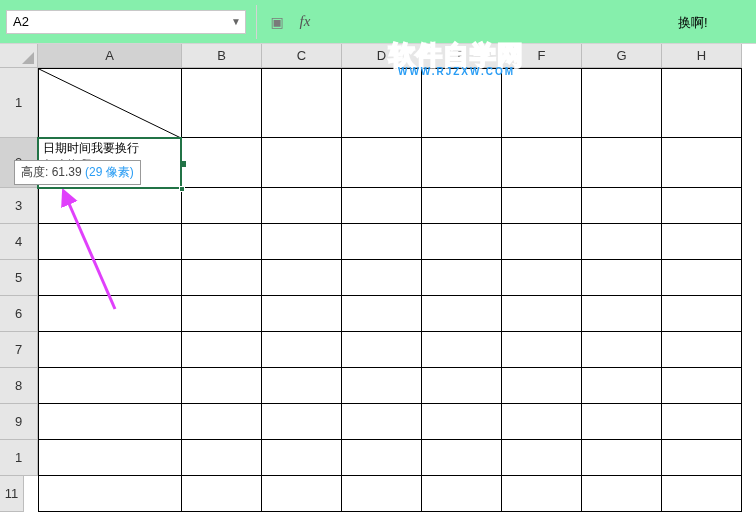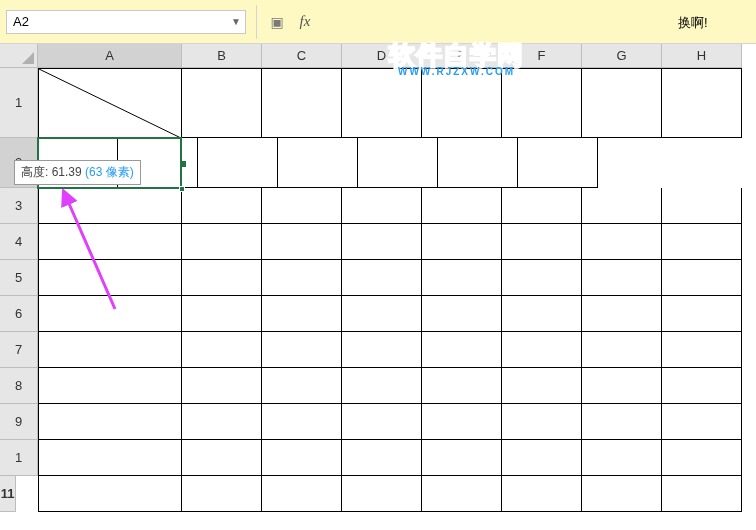--- a/index.html
+++ b/index.html
@@ -9,21 +9,21 @@
       background: #fff;
       width: 756px;
       height: 530px;
       overflow: hidden;
       position: relative;
     }
     
     
     .top-bar {
       height: 44px;
-      background: #fef9c3;
+      background: #86efac;
       display: flex;
       align-items: center;
       padding: 4px 6px;
       gap: 10px;
       border-bottom: 1px solid #d4d4d4;
     }
     
     .name-box-wrap {
       display: flex;
       align-items: center;
@@ -314,38 +314,42 @@
       <div class="row-header" style="width: 38px; height: 70px;">1</div>
       <div class="row-header active" style="width: 38px; height: 50px;">2</div>
       <div class="row-header" style="width: 38px; height: 36px;">3</div>
       <div class="row-header" style="width: 38px; height: 36px;">4</div>
       <div class="row-header" style="width: 38px; height: 36px;">5</div>
       <div class="row-header" style="width: 38px; height: 36px;">6</div>
       <div class="row-header" style="width: 38px; height: 36px;">7</div>
       <div class="row-header" style="width: 38px; height: 36px;">8</div>
       <div class="row-header" style="width: 38px; height: 36px;">9</div>
       <div class="row-header" style="width: 38px; height: 36px;">1</div>
-      <div class="row-header" style="width: 16px; height: 36px; font-weight: bold;">11</div>
+      <div class="row-header" style="width: 24px; height: 36px;">11</div>
     </div>
   <div class="cells" id="cells">
       <div class="row">
         <div class="cell" style="width: 144px; height: 70px;">
           <svg class="diag-line" width="144" height="70">
             <line x1="0" y1="0" x2="144" y2="70" stroke="#000" stroke-width="1"></line>
           </svg>
         </div>
         <div class="cell" style="width: 80px; height: 70px;"></div>
         <div class="cell" style="width: 80px; height: 70px;"></div>
         <div class="cell" style="width: 80px; height: 70px;"></div>
         <div class="cell" style="width: 80px; height: 70px;"></div>
         <div class="cell" style="width: 80px; height: 70px;"></div>
         <div class="cell" style="width: 80px; height: 70px;"></div>
         <div class="cell" style="width: 80px; height: 70px;"></div>
       </div>
       <div class="row">
+        <div class="cell" style="width: 144px; height: 50px;">
+          <div>日期时间我要换行</div>
+          <div>怎么换啊！</div>
+        </div>
         <div class="cell" style="width: 80px; height: 50px;"></div>
         <div class="cell" style="width: 80px; height: 50px;"></div>
         <div class="cell" style="width: 80px; height: 50px;"></div>
         <div class="cell" style="width: 80px; height: 50px;"></div>
         <div class="cell" style="width: 80px; height: 50px;"></div>
         <div class="cell" style="width: 80px; height: 50px;"></div>
         <div class="cell" style="width: 80px; height: 50px;"></div>
       </div>
       <div class="row">
         <div class="cell" style="width: 144px; height: 36px;"></div>
@@ -439,21 +443,21 @@
       </div>
     </div>
 
   <div class="selection" style="left:37px; top:93px; width:145px; height:52px;"></div>
   <div class="selection-mid" style="left:180px; top:117px;"></div>
   <div class="selection-handle" style="left:179px; top:142px;"></div>
 
   <div class="tooltip" style="left:14px; top:116px;">
     <span>高度:</span>
     <span>61.39</span>
-    <span class="px">(63 像素)</span>
+    <span class="px">(29 像素)</span>
   </div>
 
   <svg class="arrow-svg" style="left:55px; top:145px; width:80px; height:130px;">
     <defs>
       <marker id="arrhead" markerWidth="8" markerHeight="8" refX="2" refY="3" orient="auto">
         <polygon points="0 0, 6 3, 0 6" fill="#e040fb"></polygon>
       </marker>
     </defs>
     <line x1="60" y1="120" x2="12" y2="10" stroke="#e040fb" stroke-width="3" marker-end="url(#arrhead)"></line>
   </svg>

